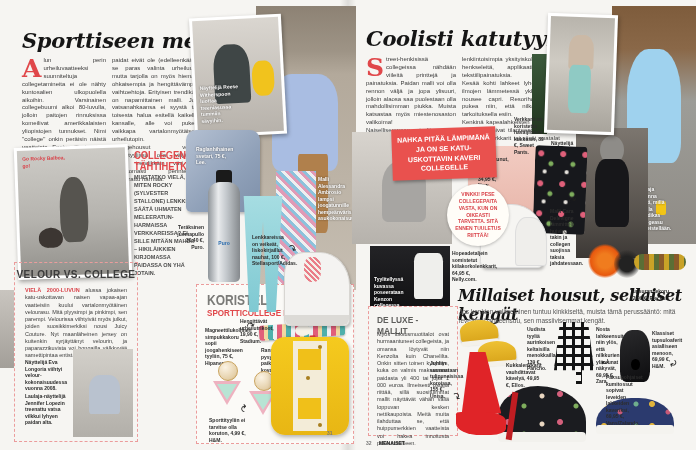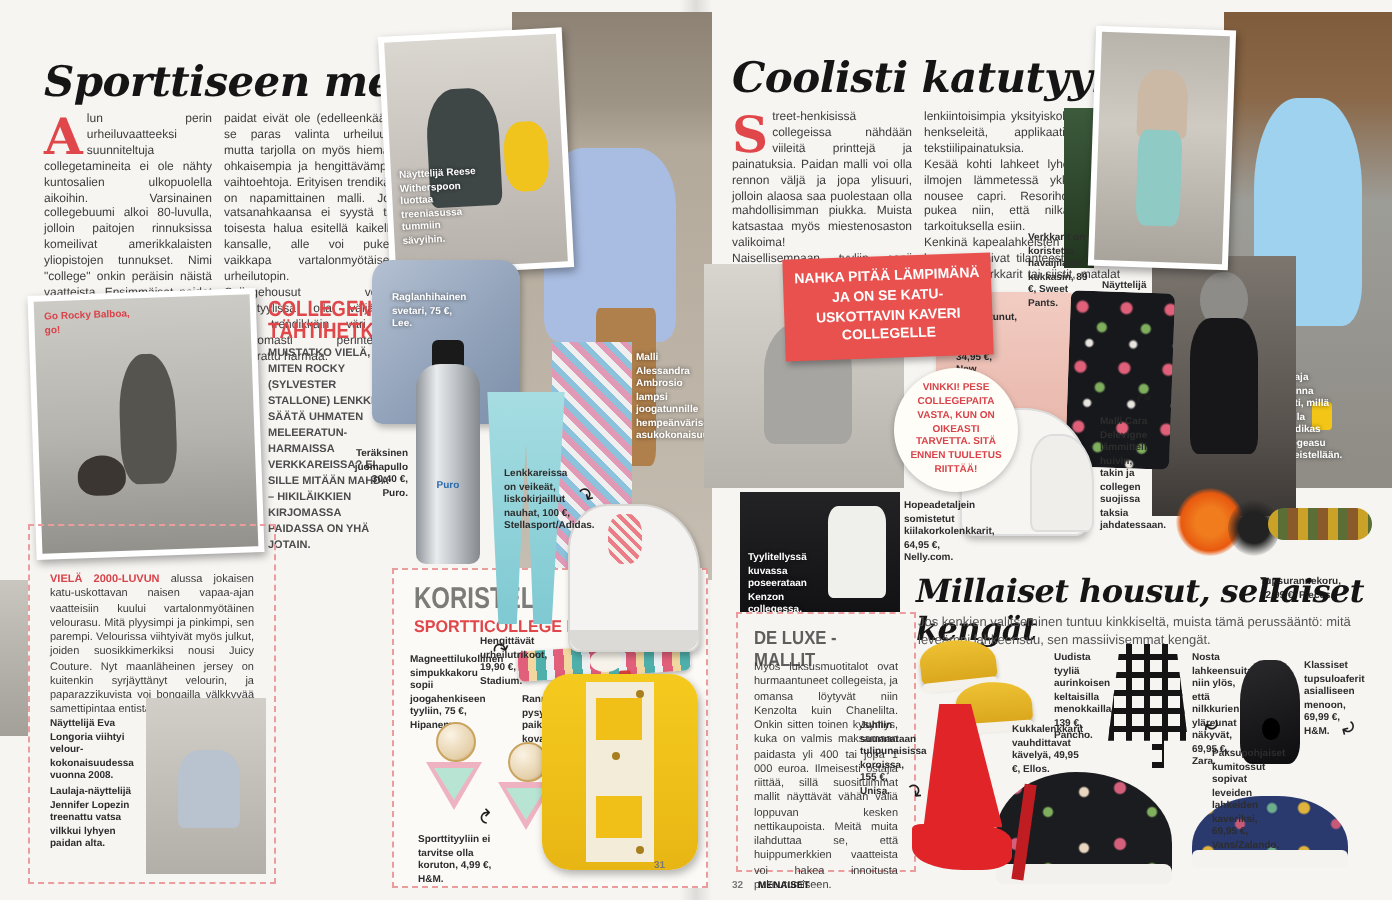--- a/index.html
+++ b/index.html
@@ -177,20 +177,21 @@
   <div class="cap" style="left:252px;top:234px;width:36px;z-index:5;">Lenkkareissa on veikeät, liskokirjaillut nauhat, 100 €, Stellasport/Adidas.</div>
   <span class="arrow" style="left:288px;top:244px;transform:rotate(30deg);z-index:5;">↷</span>
   <div class="abs hitop" style="left:284px;top:252px;width:64px;height:72px;z-index:4;">
     <div class="hitop-tongue"></div>
     <div class="hitop-sole"></div>
   </div>
 
   <div class="photo ph-strip" style="left:0;top:290px;width:14px;height:78px;"></div>
 
   <div class="dashedbox" style="left:14px;top:262px;width:122px;height:178px;">
+    <div class="abs cond" style="left:0;top:6px;width:100%;text-align:center;font-size:10px;color:#3c3c3c;letter-spacing:.4px;">VELOUR VS. COLLEGE</div>
     <p class="abs bodytext" style="left:10px;top:24px;width:102px;font-size:5.5px;"><b class="cap-red" style="color:#d9434a;">VIELÄ 2000-LUVUN</b><span> alussa jokaisen katu-uskottavan naisen vapaa-ajan vaatteisiin kuului vartalonmyötäinen velourasu. Mitä plyysimpi ja pinkimpi, sen parempi. Velourissa viihtyivät myös julkut, joiden suosikkimerkiksi nousi Juicy Couture. Nyt maanläheinen jersey on kuitenkin syrjäyttänyt velourin, ja paparazzikuvista voi bongailla välkkyvää samettipintaa entistä harvemmin.</span></p>
     <div class="cap" style="left:10px;top:96px;width:44px;">Näyttelijä Eva Longoria viihtyi velour-kokonaisuudessa vuonna 2008.</div>
     <div class="cap" style="left:10px;top:130px;width:42px;">Laulaja-näyttelijä Jennifer Lopezin treenattu vatsa vilkkui lyhyen paidan alta.</div>
     <div class="photo ph-jlo" style="left:58px;top:86px;width:60px;height:88px;">
       <div class="ph-jlo-top"></div>
     </div>
   </div>
 
   <div class="dashedbox" style="left:196px;top:284px;width:156px;height:158px;background:#fbfaf7;">
     <div class="abs cond" style="left:10px;top:6px;font-size:15px;color:#7b7b78;transform:scaleX(.8);">KORISTELE</div>

